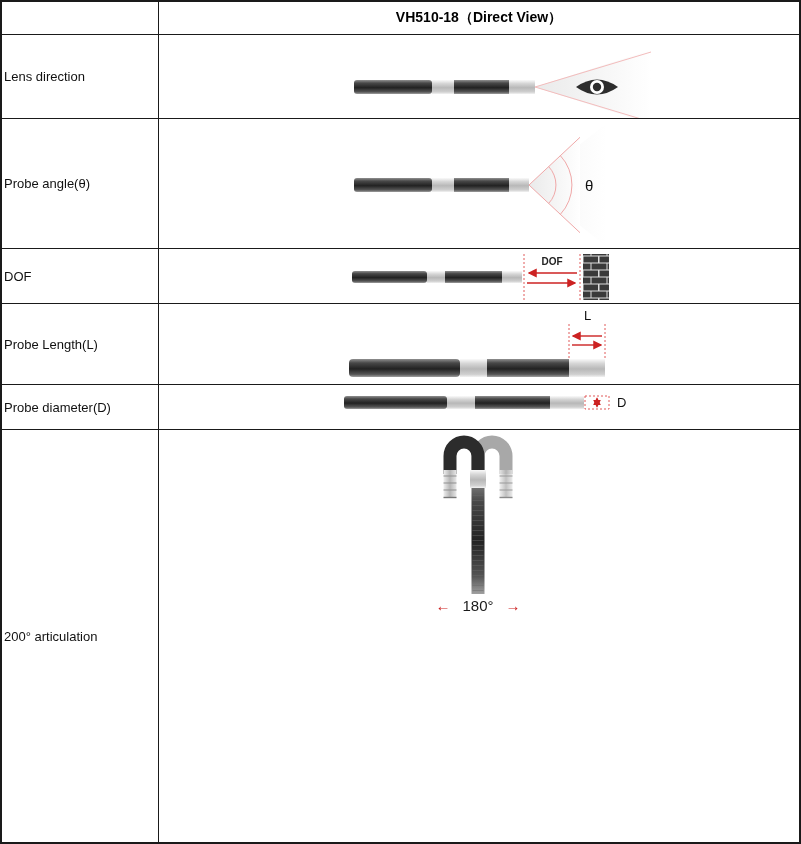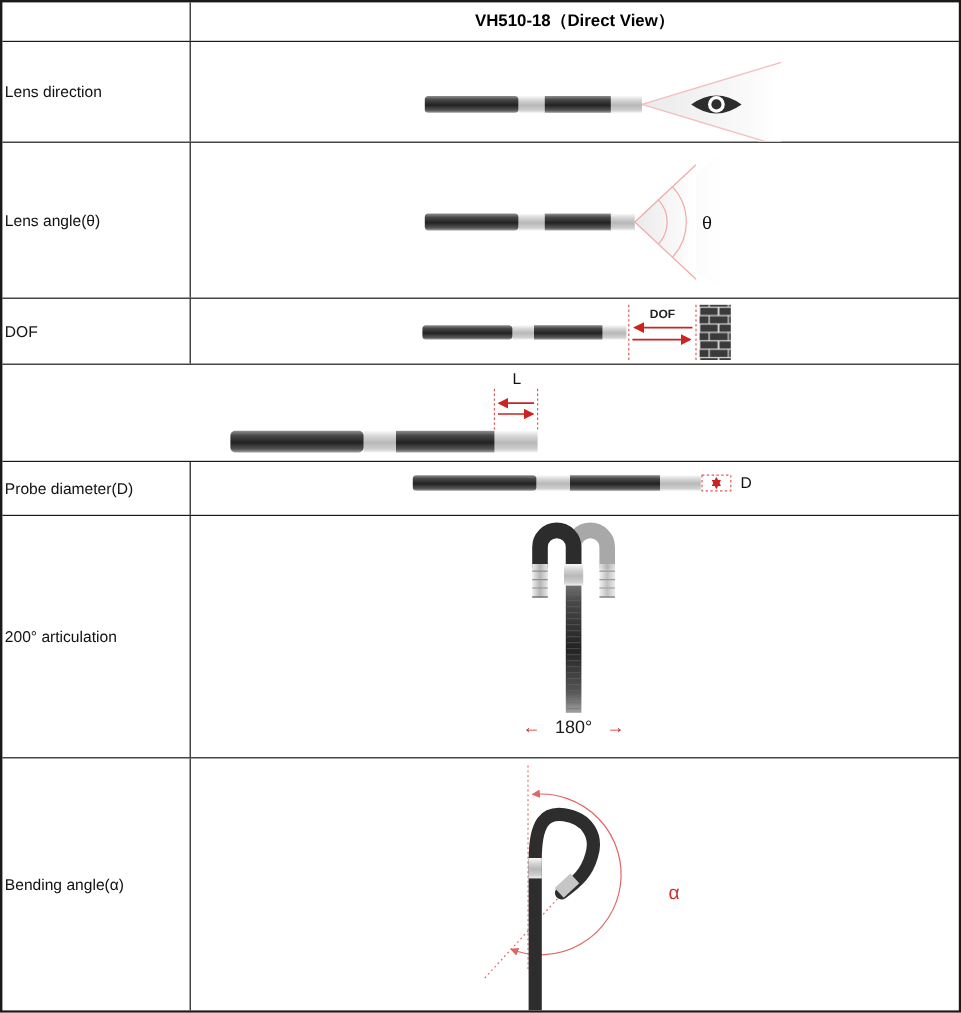--- a/index.html
+++ b/index.html
@@ -89,21 +89,21 @@
         <g>
           <path d="M 417,52 Q 438,37 459,52 Q 438,67 417,52 Z" fill="#2d2d2d"></path>
           <circle cx="438" cy="52" r="7" fill="#ffffff"></circle>
           <circle cx="438" cy="52" r="4.2" fill="#2d2d2d"></circle>
         </g>
       </svg>
     </div>
   </div>
 
   <div class="row" style="height:130px">
-    <div class="label-cell">Lens angle(θ)</div>
+    <div class="label-cell">Probe angle(θ)</div>
     <div class="fig-cell">
       <svg width="642" height="130" viewBox="0 0 642 130">
         <polygon points="370,66 448,4 448,128" fill="url(#gCone)" opacity="0.5"></polygon>
         <polygon points="370,66 421,18 421,114" fill="url(#gCone)"></polygon>
         <line x1="370" y1="66" x2="421" y2="18.3" stroke="#f0a8a8" stroke-width="1"></line>
         <line x1="370" y1="66" x2="421" y2="113.7" stroke="#f0a8a8" stroke-width="1"></line>
         <path d="M 389.7,47.6 A 27,27 0 0 1 389.7,84.4" fill="none" stroke="#f0a8a8" stroke-width="1"></path>
         <path d="M 401.4,36.7 A 43,43 0 0 1 401.4,95.3" fill="none" stroke="#f0a8a8" stroke-width="1"></path>
         <g>
           <rect x="273" y="59" width="97" height="14" fill="url(#gS)"></rect>
@@ -128,20 +128,21 @@
         <line x1="421" y1="5" x2="421" y2="51" stroke="#e05a5a" stroke-width="1" stroke-dasharray="2 2"></line>
         <rect x="424" y="5" width="26" height="46" fill="url(#bricks)"></rect>
         <line x1="418" y1="24" x2="370" y2="24" stroke="#cc2222" stroke-width="1.4" marker-end="url(#aR)"></line>
         <line x1="368" y1="34" x2="416" y2="34" stroke="#cc2222" stroke-width="1.4" marker-end="url(#aR)"></line>
         <text x="393" y="16" font-size="10" font-weight="bold" fill="#222" text-anchor="middle">DOF</text>
       </svg>
     </div>
   </div>
 
   <div class="row" style="height:81px">
+    <div class="label-cell">Probe Length(L)</div>
     <div class="fig-cell">
       <svg width="642" height="81" viewBox="0 0 642 81">
         <g>
           <rect x="301" y="55" width="145" height="18" fill="url(#gS)"></rect>
           <rect x="190" y="55" width="111" height="18" rx="4" fill="url(#gD)"></rect>
           <rect x="328" y="55" width="82" height="18" fill="url(#gD)"></rect>
         </g>
         <line x1="410" y1="20" x2="410" y2="55" stroke="#e05a5a" stroke-width="1" stroke-dasharray="2 2"></line>
         <line x1="446" y1="20" x2="446" y2="55" stroke="#e05a5a" stroke-width="1" stroke-dasharray="2 2"></line>
         <line x1="443" y1="32" x2="414" y2="32" stroke="#cc2222" stroke-width="1.4" marker-end="url(#aR)"></line>
@@ -196,30 +197,14 @@
           <line x1="319" y1="60" x2="319" y2="164" stroke="#6a6a6a" stroke-width="11" stroke-dasharray="1 4" opacity="0.45"></line>
           <rect x="311" y="40" width="16" height="18" fill="url(#gS)"></rect>
         </g>
         <text x="284" y="181" font-size="15" fill="#cc2222" text-anchor="middle">←</text>
         <text x="319" y="181" font-size="15" fill="#1a1a1a" text-anchor="middle">180°</text>
         <text x="354" y="181" font-size="15" fill="#cc2222" text-anchor="middle">→</text>
       </svg>
     </div>
   </div>
 
-  <div class="row" style="height:210px">
-    <div class="label-cell">Bending angle(α)</div>
-    <div class="fig-cell">
-      <svg width="642" height="210" viewBox="0 0 642 210">
-        <line x1="281" y1="6" x2="281" y2="177" stroke="#e06666" stroke-width="1" stroke-dasharray="1.5 2.5"></line>
-        <line x1="245" y1="183" x2="322" y2="99" stroke="#e06666" stroke-width="1" stroke-dasharray="1.5 2.5"></line>
-        <path d="M 285,30 A 67,67 0 1 1 267,159" fill="none" stroke="#e06666" stroke-width="1" marker-start="url(#aP)" marker-end="url(#aP)"></path>
-        <g>
-          <path d="M 287,210 L 287,85 C 287,52 296,45 311,47 C 331,50 339,65 334,81 C 330,95 323,102 309,112" fill="none" stroke="#2d2d2d" stroke-width="11" stroke-linecap="round"></path>
-          <line x1="320" y1="100" x2="307" y2="112" stroke="#c6c6c6" stroke-width="11"></line>
-          <rect x="281.5" y="83" width="11" height="17" fill="url(#gS)"></rect>
-        </g>
-        <text x="398" y="117" font-size="16" fill="#cc3333">α</text>
-      </svg>
-    </div>
-  </div>
 
 </div>
 
 </body></html>

